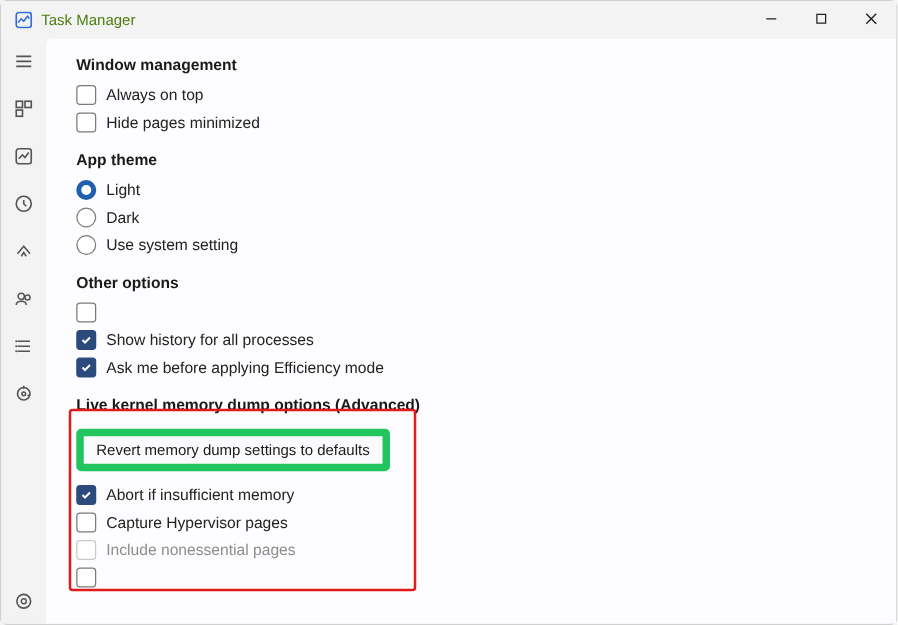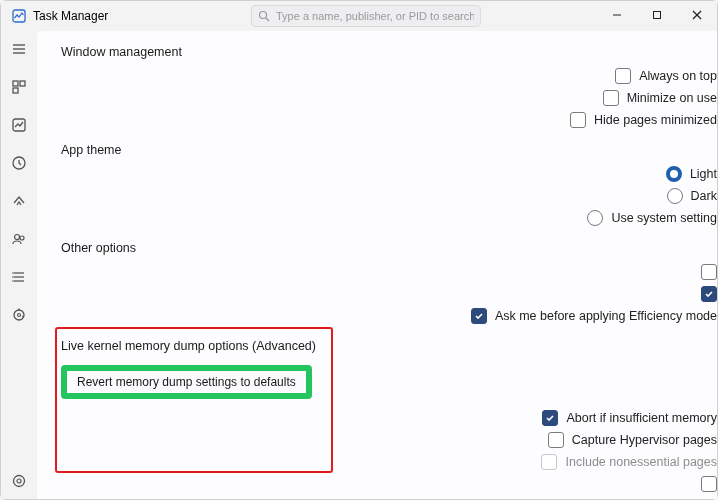--- a/index.html
+++ b/index.html
@@ -29,21 +29,21 @@
     padding: 0 4px;
     background: #f3f3f3;
   }
   .titlebar .app-icon {
     width: 16px; height: 16px;
     margin: 0 6px;
     display:flex;align-items:center;justify-content:center;
   }
   .titlebar .title {
     font-size: 12px;
-    color: #000000;
+    color: #4d7c0f;
   }
   .searchbox {
     position: absolute;
     left: 250px;
     top: 4px;
     width: 230px;
     height: 22px;
     background: #eeeef0;
     border: 1px solid #dbdbdd;
     border-radius: 4px;
@@ -94,34 +94,33 @@
   .sidebar .spacer{flex:1;}
   .content {
     flex:1;
     background:#fdfdff;
     border-top-left-radius:6px;
     padding: 12px 0 0 24px;
     overflow:auto;
     position:relative;
   }
   .section-title {
-    font-weight:400;
+    font-weight:700;
     font-size:12.5px;
     margin-top:12px;
     margin-bottom:6px;
   }
   .section-title.first{margin-top:2px;}
   .opt-row {
     display:flex;
     align-items:center;
     gap:8px;
     padding:3px 0;
     font-size:12.5px;
     color:#222;
-    justify-content:flex-end;
   }
   .opt-row.sub { color:#8d8d8d;}
   .checkbox {
     width:16px;height:16px;
     border:1.4px solid #7a7a7a;
     border-radius:3px;
     display:flex;align-items:center;justify-content:center;
     background:#fff;
   }
   .checkbox.checked {
@@ -169,29 +168,20 @@
 
   <div class="titlebar">
     <span class="app-icon">
       <svg width="14" height="14" viewBox="0 0 14 14">
           <rect x="1" y="1" width="12" height="12" rx="2" fill="none" stroke="#2e6bd6" stroke-width="1.3"></rect>
           <polyline points="2.5,9 5,6 7,8 10,4 11.5,6" fill="none" stroke="#2e6bd6" stroke-width="1.2"></polyline>
         </svg>
     </span>
     <span class="title">Task Manager</span>
 
-    <div class="searchbox">
-      <span>
-        <svg width="12" height="12" viewBox="0 0 12 12">
-            <circle cx="5" cy="5" r="3.5" fill="none" stroke="#9a9a9a" stroke-width="1.2"></circle>
-            <line x1="8" y1="8" x2="11" y2="11" stroke="#9a9a9a" stroke-width="1.2"></line>
-          </svg>
-      </span>
-      <input type="text" placeholder="Type a name, publisher, or PID to search" style="">
-    </div>
 
     <div class="winbtns">
       <div class="winbtn">
           <svg width="10" height="10">
             <line x1="1" y1="5" x2="9" y2="5" stroke="#222" stroke-width="1"></line>
           </svg>
         </div>
       <div class="winbtn">
           <svg width="10" height="10">
             <rect x="1.5" y="1.5" width="7" height="7" fill="none" stroke="#222" stroke-width="1"></rect>
@@ -276,24 +266,20 @@
 
     <div class="content">
 
       <div class="section-title first">Window management</div>
       <div class="opt-row">
         <span class="checkbox"></span>
         <span>Always on top</span>
       </div>
       <div class="opt-row">
         <span class="checkbox"></span>
-        <span>Minimize on use</span>
-      </div>
-      <div class="opt-row">
-        <span class="checkbox"></span>
         <span>Hide pages minimized</span>
       </div>
 
       <div class="section-title">App theme</div>
       <div class="opt-row">
         <span class="radio checked"></span>
         <span>Light</span>
       </div>
       <div class="opt-row">
         <span class="radio"></span>
@@ -307,20 +293,21 @@
       <div class="section-title">Other options</div>
       <div class="opt-row">
         <span class="checkbox"></span>
       </div>
       <div class="opt-row">
         <span class="checkbox checked">
             <svg width="10" height="10">
               <polyline points="2,5 4,7 8,3" stroke="#fff" fill="none" stroke-width="1.6"></polyline>
             </svg>
           </span>
+        <span>Show history for all processes</span>
       </div>
       <div class="opt-row">
         <span class="checkbox checked">
             <svg width="10" height="10">
               <polyline points="2,5 4,7 8,3" stroke="#fff" fill="none" stroke-width="1.6"></polyline>
             </svg>
           </span>
         <span>Ask me before applying Efficiency mode</span>
       </div>
 

